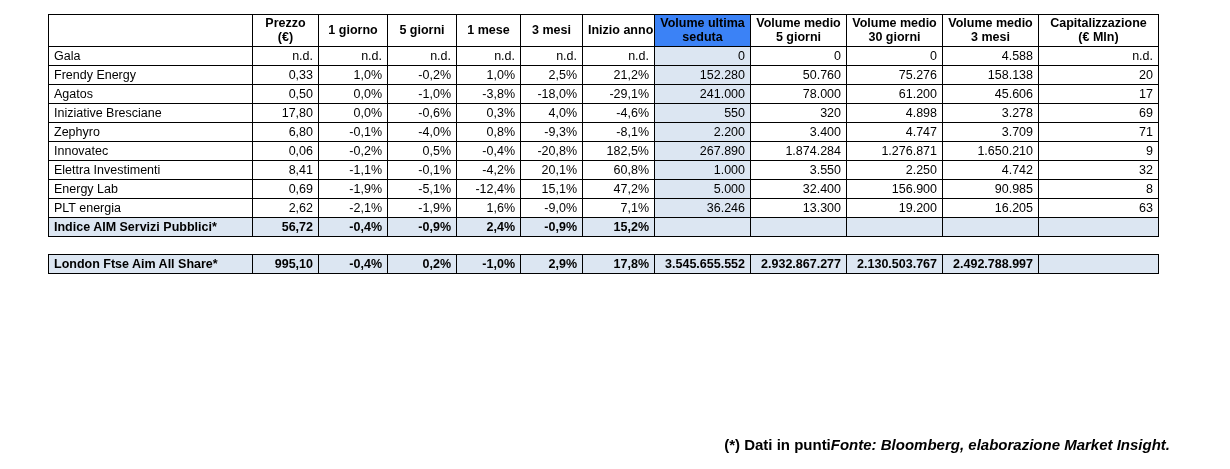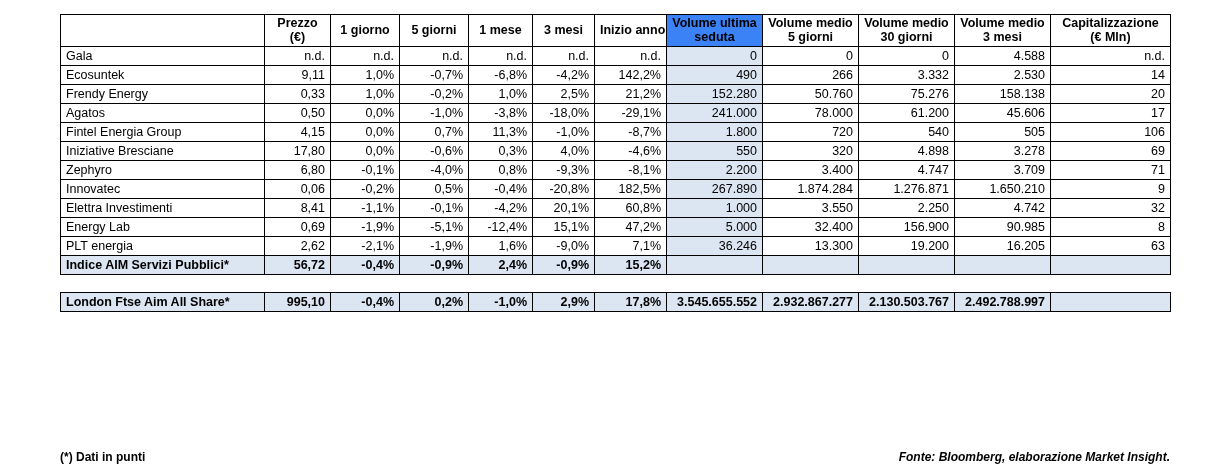--- a/index.html
+++ b/index.html
@@ -10,21 +10,21 @@
   body {
     width: 1230px;
     height: 469px;
     font-family: "Liberation Sans", sans-serif;
     color: #000000;
     position: relative;
     overflow: hidden;
   }
   .page {
     position: absolute;
-    left: 60px;
+    left: 48px;
     top: 14px;
     width: 1110px;
   }
   table {
     border-collapse: collapse;
     table-layout: fixed;
     width: 1110px;
   }
   table.main td, table.main th,
   table.idx td {
@@ -64,25 +64,25 @@
   }
   tr.data-row td.volcol {
     background: #dce6f2;
   }
   .spacer {
     height: 17px;
   }
   .footer {
     position: absolute;
     left: 60px;
-    top: 450px;
+    top: 436px;
     width: 1110px;
     display: flex;
-    justify-content: space-between;
-    font-size: 12px;
+    justify-content: flex-end;
+    font-size: 15px;
     font-weight: bold;
   }
   .footer .src {
     font-style: italic;
   }
   col.c0 { width: 204px; }
   col.c1 { width: 66px; }
   col.c2 { width: 69px; }
   col.c3 { width: 69px; }
   col.c4 { width: 64px; }
@@ -167,34 +167,20 @@
           <td class="num">n.d.</td>
           <td class="num">n.d.</td>
           <td class="num">n.d.</td>
           <td class="num volcol">0</td>
           <td class="num">0</td>
           <td class="num">0</td>
           <td class="num">4.588</td>
           <td class="num">n.d.</td>
         </tr>
         <tr class="data-row">
-          <td class="name">Ecosuntek</td>
-          <td class="num">9,11</td>
-          <td class="num">1,0%</td>
-          <td class="num">-0,7%</td>
-          <td class="num">-6,8%</td>
-          <td class="num">-4,2%</td>
-          <td class="num">142,2%</td>
-          <td class="num volcol">490</td>
-          <td class="num">266</td>
-          <td class="num">3.332</td>
-          <td class="num">2.530</td>
-          <td class="num">14</td>
-        </tr>
-        <tr class="data-row">
           <td class="name">Frendy Energy</td>
           <td class="num">0,33</td>
           <td class="num">1,0%</td>
           <td class="num">-0,2%</td>
           <td class="num">1,0%</td>
           <td class="num">2,5%</td>
           <td class="num">21,2%</td>
           <td class="num volcol">152.280</td>
           <td class="num">50.760</td>
           <td class="num">75.276</td>
@@ -207,34 +193,20 @@
           <td class="num">0,0%</td>
           <td class="num">-1,0%</td>
           <td class="num">-3,8%</td>
           <td class="num">-18,0%</td>
           <td class="num">-29,1%</td>
           <td class="num volcol">241.000</td>
           <td class="num">78.000</td>
           <td class="num">61.200</td>
           <td class="num">45.606</td>
           <td class="num">17</td>
-        </tr>
-        <tr class="data-row">
-          <td class="name">Fintel Energia Group</td>
-          <td class="num">4,15</td>
-          <td class="num">0,0%</td>
-          <td class="num">0,7%</td>
-          <td class="num">11,3%</td>
-          <td class="num">-1,0%</td>
-          <td class="num">-8,7%</td>
-          <td class="num volcol">1.800</td>
-          <td class="num">720</td>
-          <td class="num">540</td>
-          <td class="num">505</td>
-          <td class="num">106</td>
         </tr>
         <tr class="data-row">
           <td class="name">Iniziative Bresciane</td>
           <td class="num">17,80</td>
           <td class="num">0,0%</td>
           <td class="num">-0,6%</td>
           <td class="num">0,3%</td>
           <td class="num">4,0%</td>
           <td class="num">-4,6%</td>
           <td class="num volcol">550</td>

